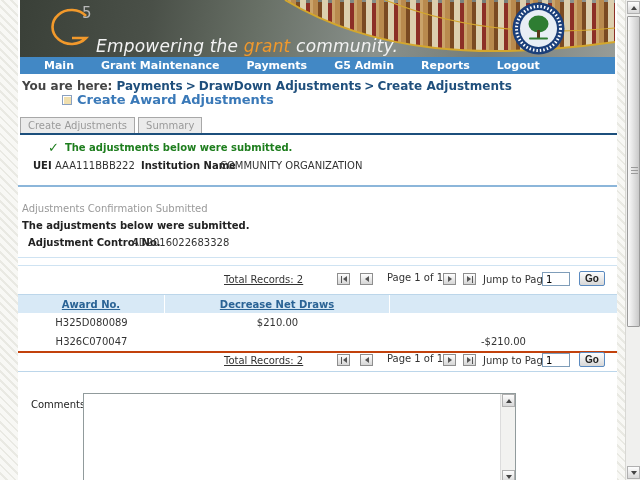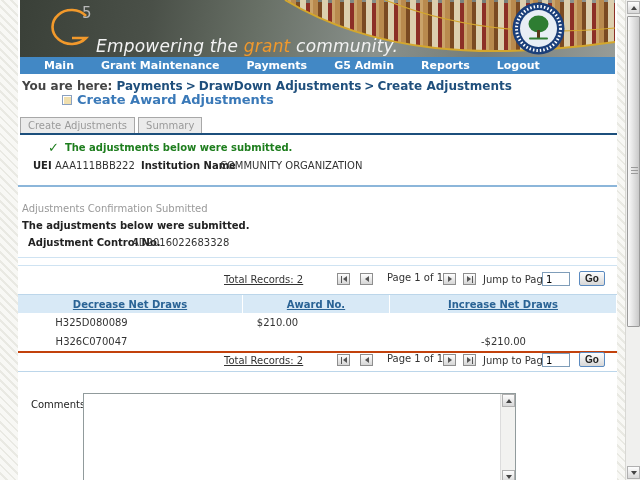--- a/index.html
+++ b/index.html
@@ -212,23 +212,22 @@
           <i class="tri-r"></i>
           <i class="vbar"></i>
         </button>
       <span class="pg-jump">Jump to Page</span>
       <input class="pg-in" value="1" style="">
       <button class="go-btn">Go</button>
     </div>
 
     <div class="tbl-line" style="top:294px;"></div>
     <div class="thead">
+      <div class="th c1">Award No.</div>
       <div class="th c2">Decrease Net Draws</div>
-      <div class="th c1">Award No.</div>
-      <div class="th c3">Increase Net Draws</div>
     </div>
     <div class="trow" style="top:313px;">
       <div class="td c1">H325D080089</div>
       <div class="td c2">$210.00</div>
       <div class="td c3"></div>
     </div>
     <div class="trow" style="top:332px;">
       <div class="td c1">H326C070047</div>
       <div class="td c2"></div>
       <div class="td c3">-$210.00</div>

